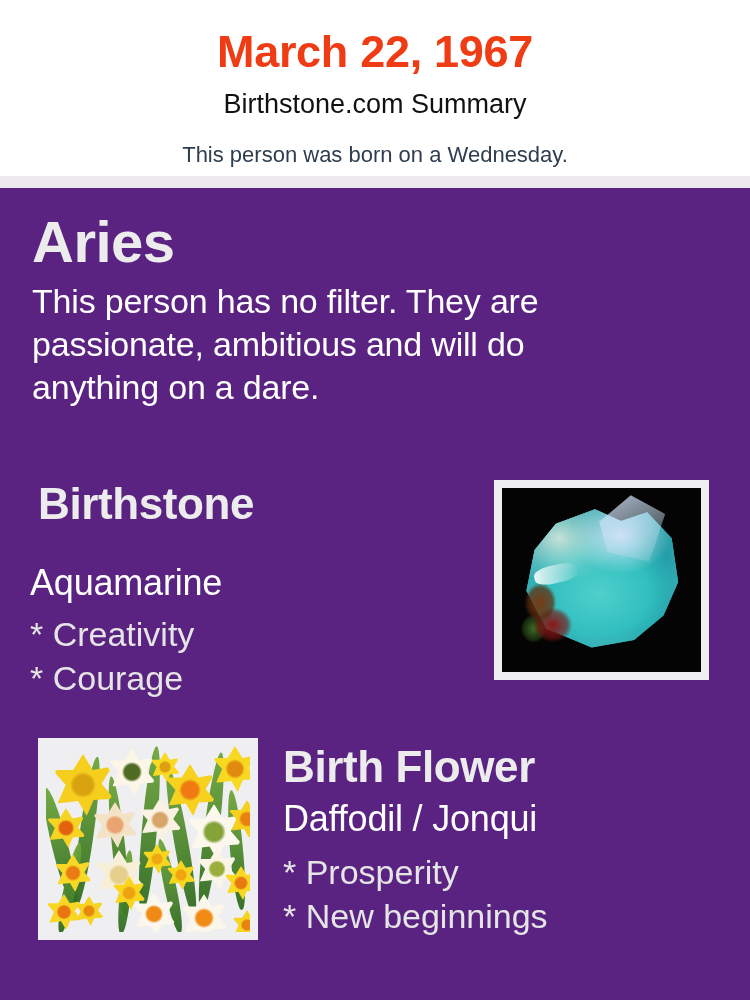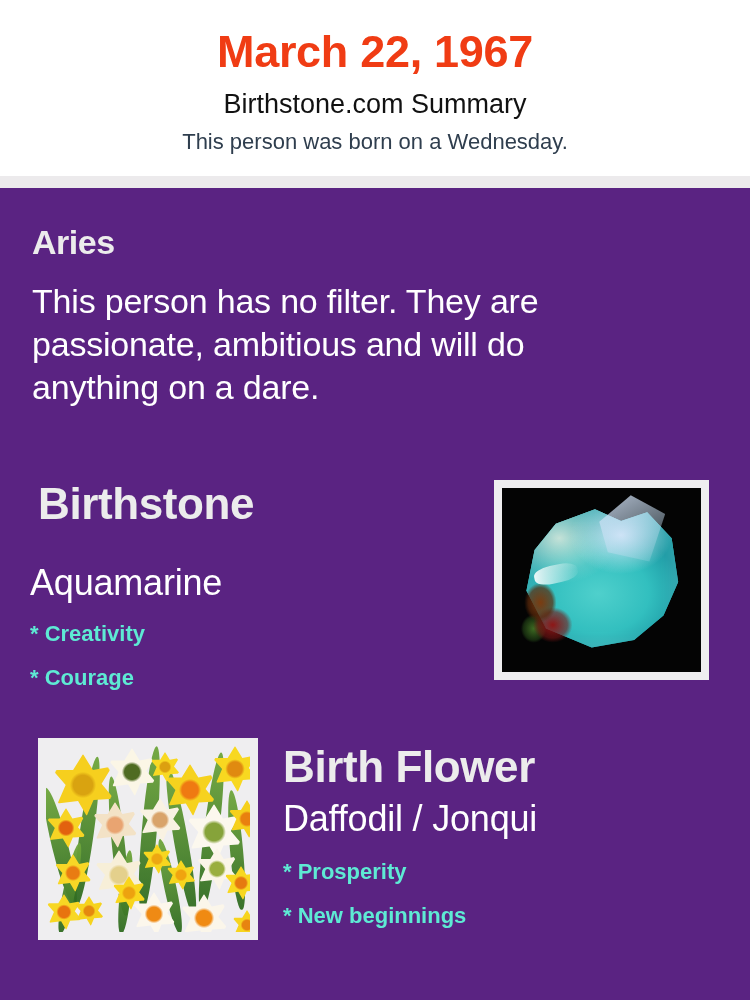--- a/index.html
+++ b/index.html
@@ -44,40 +44,40 @@
     color:#111111;
     line-height:40px;
     margin-top:4px;
     white-space:nowrap;
   }
   .header-dayline {
     font-size:22px;
     font-weight:normal;
     color:#2f3e4e;
     line-height:32px;
-    margin-top:2px;
+    margin-top:15px;
     white-space:nowrap;
   }
 
   .divider-band {
     position:absolute;
     left:0; top:176px;
     width:750px;
     height:12px;
     background:#eceaec;
   }
 
   
   .zodiac {
     position:absolute;
     left:32px; top:216px;
     width:640px;
   }
   .zodiac-name {
-    font-size:34px;
+    font-size:58px;
     font-weight:bold;
     color:#ececec;
     line-height:52px;
     letter-spacing:-0.5px;
   }
   .zodiac-desc {
     margin-top:12px;
     font-size:34px;
     font-weight:normal;
     color:#ffffff;
@@ -103,23 +103,23 @@
   .stone-name {
     font-size:36px;
     font-weight:normal;
     color:#ffffff;
     line-height:42px;
     letter-spacing:-0.2px;
     margin-top:32px;
   }
   .bullets { margin-top:8px; }
   .bullet {
-    font-size:22px;
-    font-weight:bold;
-    color:#5eead4;
+    font-size:34px;
+    font-weight:normal;
+    color:#e5e5e5;
     line-height:44px;
     white-space:nowrap;
   }
 
   .stone-photo {
     position:absolute;
     left:494px; top:480px;
     width:215px;
     height:200px;
     background:#efeef0;

